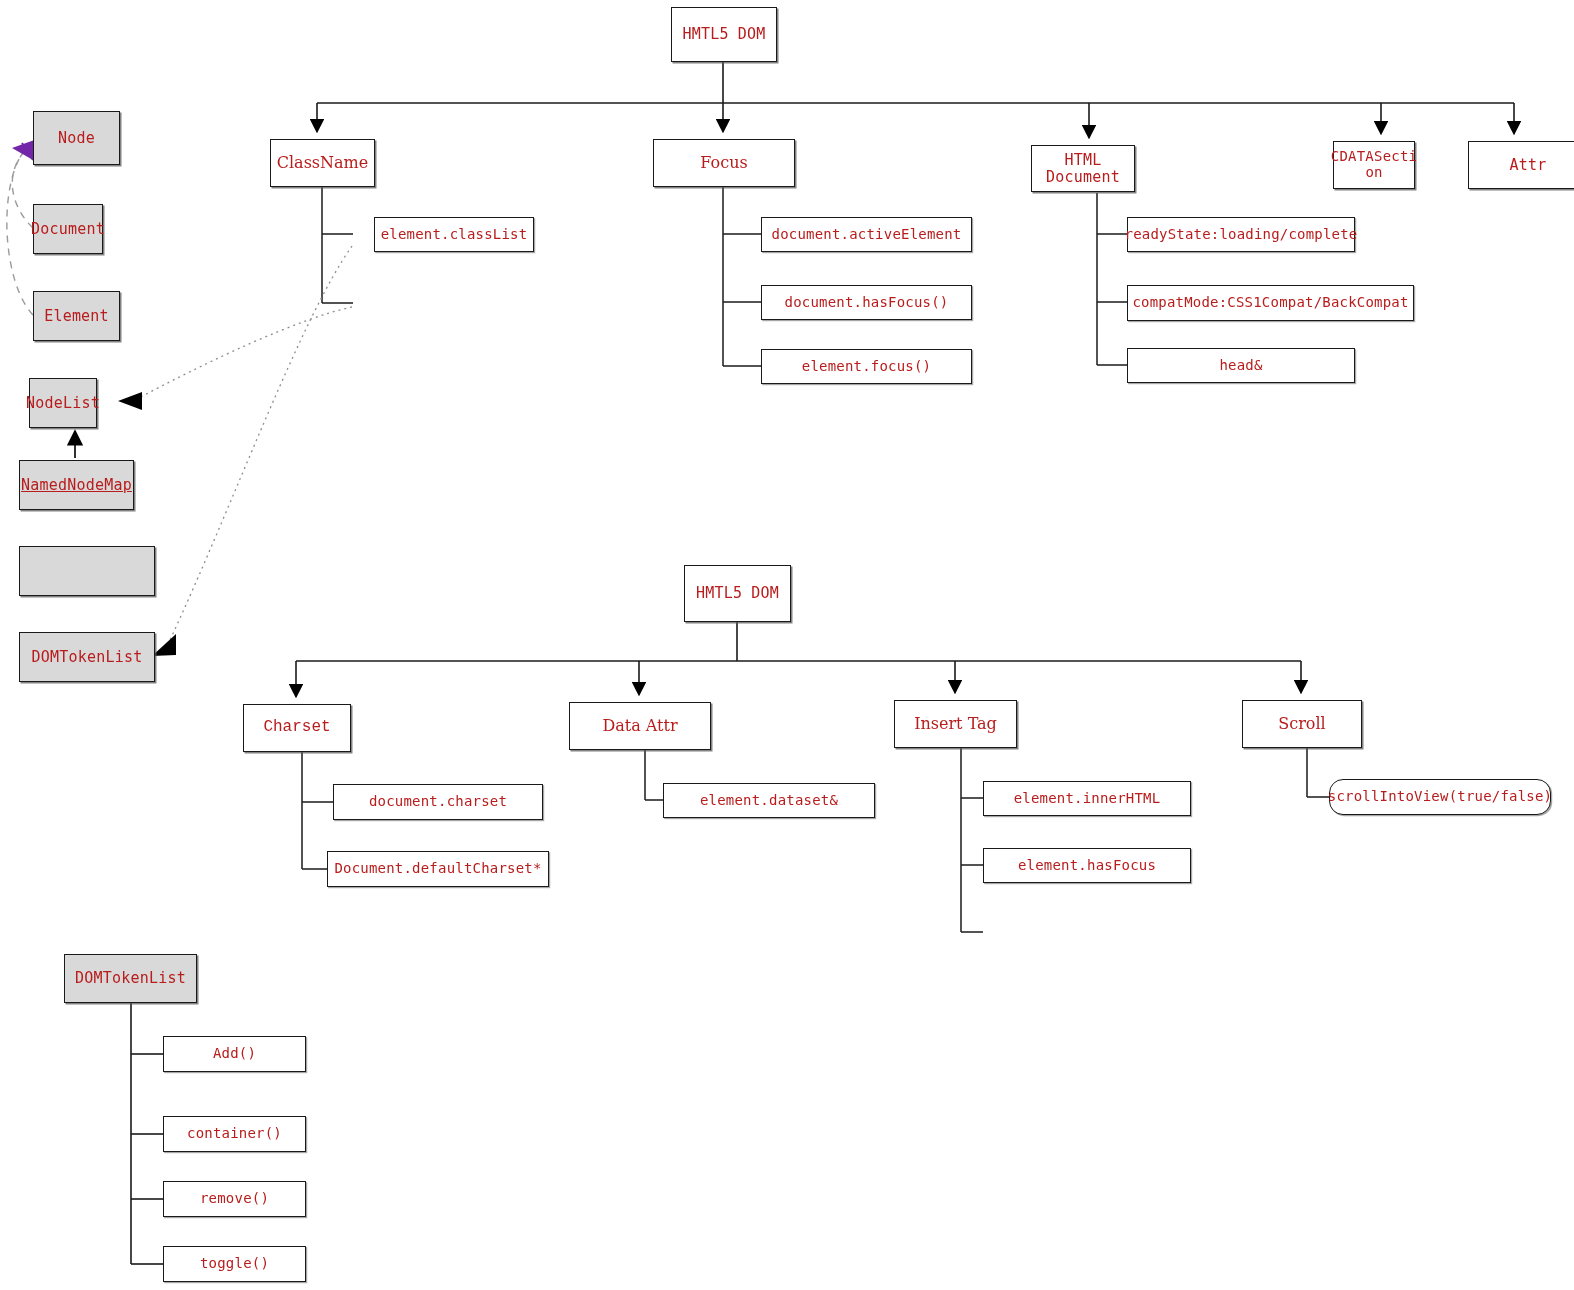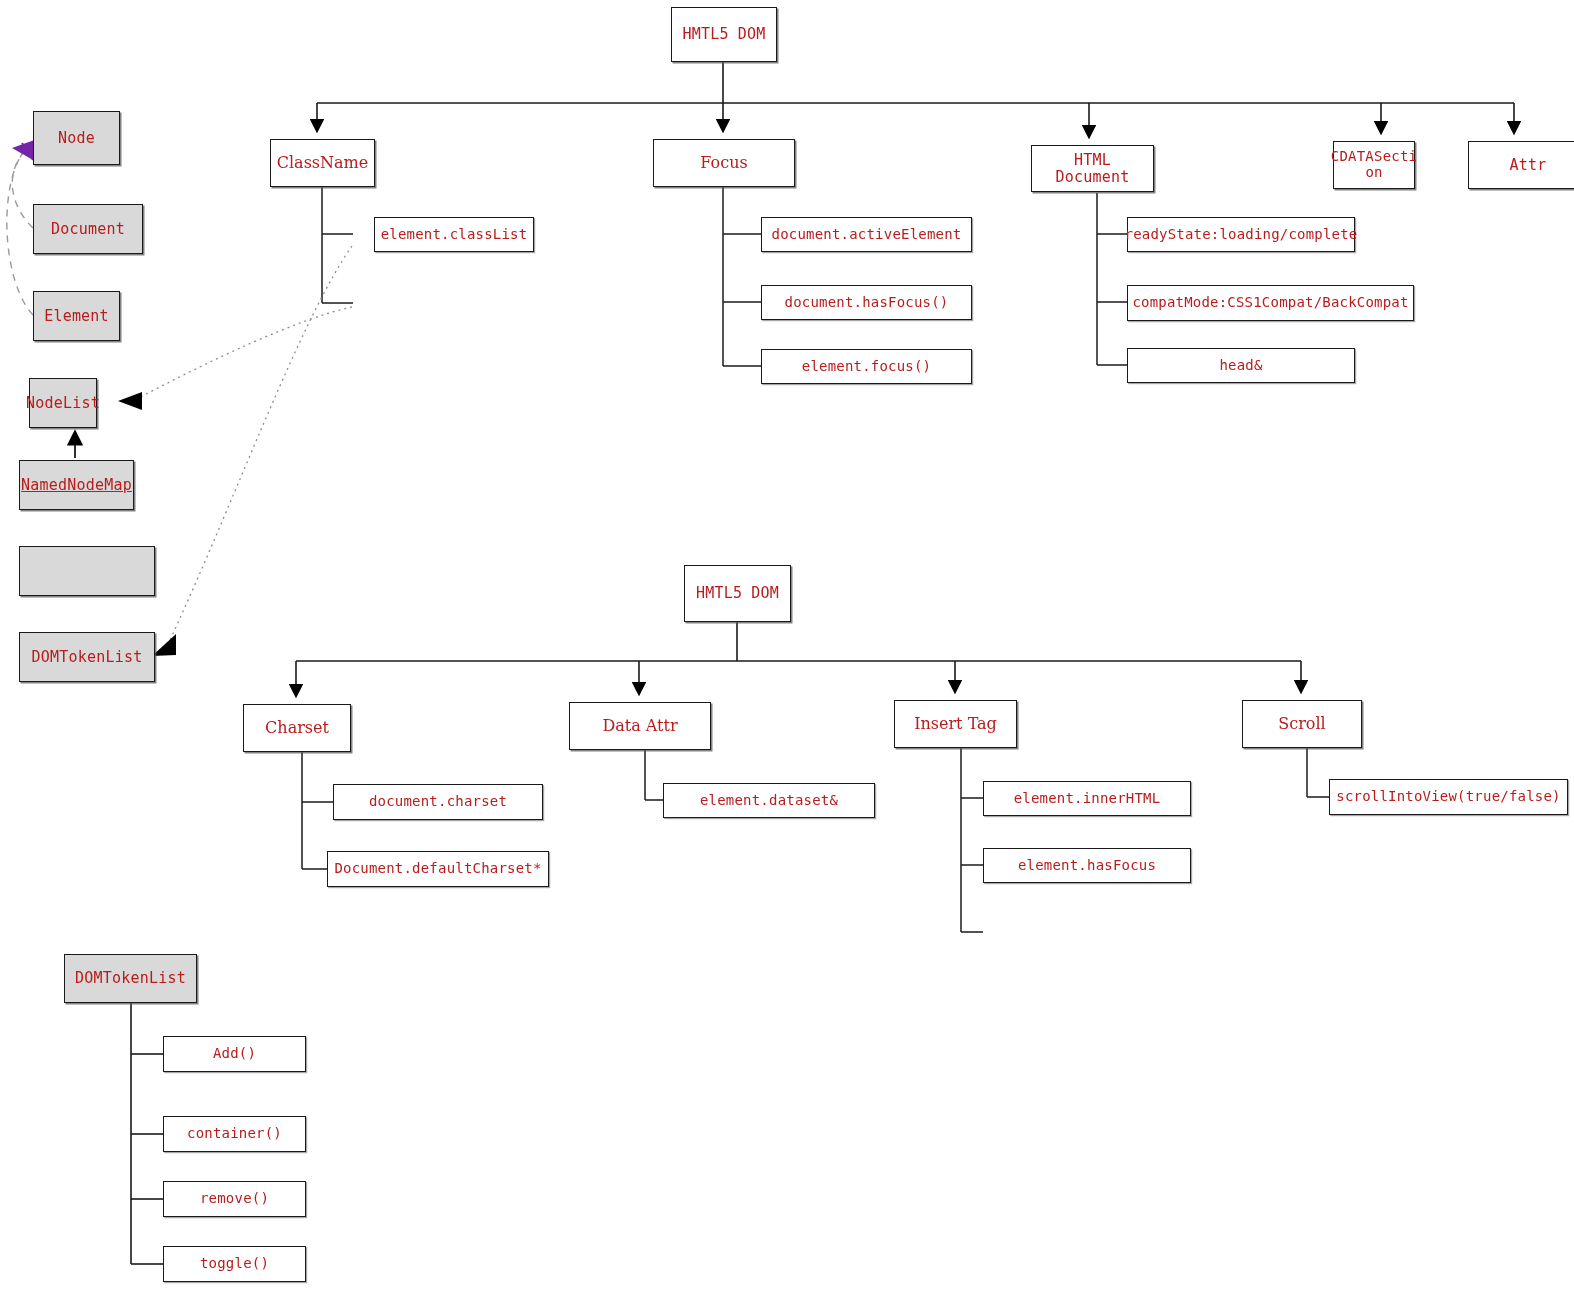--- a/index.html
+++ b/index.html
@@ -126,21 +126,21 @@
 
     <path d="M352,307 C300,318 210,360 135,400" stroke="#8d8d8d" stroke-width="1.3" fill="none" stroke-dasharray="2,4"></path>
     <path d="M118,401 L142,392 L142,410 z" fill="#000"></path>
 
     <path d="M352,246 C300,320 235,500 170,640" stroke="#8d8d8d" stroke-width="1.3" fill="none" stroke-dasharray="2,4"></path>
     <path d="M152,656 L176,634 L176,655 z" fill="#000"></path>
   </svg>
 
   <div class="node gray mono fs15" style="left:33px;top:111px;width:87px;height:54px;">Node</div>
 
-  <div class="node gray mono fs15" style="left:33px;top:204px;width:110px;height:50px;">Document</div>
+  <div class="node gray mono fs15" style="left:33px;top:204px;width:70px;height:50px;">Document</div>
 
   <div class="node gray mono fs15" style="left:33px;top:291px;width:87px;height:50px;">Element</div>
 
   <div class="node gray mono fs15" style="left:29px;top:378px;width:68px;height:50px;">NodeList</div>
 
   <div class="node gray mono fs15" style="left:19px;top:460px;width:115px;height:50px;text-decoration:underline;">NamedNodeMap</div>
 
   <div class="node gray mono fs15" style="left:19px;top:546px;width:136px;height:50px;"></div>
 
   <div class="node gray mono fs15" style="left:19px;top:632px;width:136px;height:50px;">DOMTokenList</div>
@@ -153,54 +153,54 @@
 
 
   <div class="node fs16" style="left:653px;top:139px;width:142px;height:48px;">Focus</div>
 
   <div class="node mono fs14 leaf" style="left:761px;top:217px;width:211px;height:35px;">document.activeElement</div>
 
   <div class="node mono fs14 leaf" style="left:761px;top:285px;width:211px;height:35px;">document.hasFocus()</div>
 
   <div class="node mono fs14 leaf" style="left:761px;top:349px;width:211px;height:35px;">element.focus()</div>
 
-  <div class="node mono fs15" style="left:1031px;top:145px;width:123px;height:47px;">HTML Document</div>
+  <div class="node mono fs15" style="left:1031px;top:145px;width:104px;height:47px;">HTML Document</div>
 
   <div class="node mono fs14 leaf" style="left:1127px;top:217px;width:228px;height:35px;">readyState:loading/complete</div>
 
   <div class="node mono fs14 leaf" style="left:1127px;top:285px;width:287px;height:36px;">compatMode:CSS1Compat/BackCompat</div>
 
   <div class="node mono fs14 leaf" style="left:1127px;top:348px;width:228px;height:35px;">head&amp;</div>
 
   <div class="node mono fs14" style="left:1333px;top:141px;width:82px;height:48px;">CDATASecti on</div>
 
   <div class="node mono fs15" style="left:1468px;top:141px;width:120px;height:48px;">Attr</div>
 
   <div class="node mono fs15" style="left:684px;top:565px;width:107px;height:57px;">HMTL5 DOM</div>
 
-  <div class="node fs16" style="left:243px;top:704px;width:108px;height:48px;">Charset</div>
+  <div class="node fs16" style="left:243px;top:704px;width:108px;height:48px;font-family:Liberation Mono, monospace;">Charset</div>
 
   <div class="node mono fs14 leaf" style="left:333px;top:784px;width:210px;height:36px;">document.charset</div>
 
   <div class="node mono fs14 leaf" style="left:327px;top:851px;width:222px;height:36px;">Document.defaultCharset*</div>
 
   <div class="node fs16" style="left:569px;top:702px;width:142px;height:48px;">Data Attr</div>
 
   <div class="node mono fs14 leaf" style="left:663px;top:783px;width:212px;height:35px;">element.dataset&amp;</div>
 
   <div class="node fs16" style="left:894px;top:700px;width:123px;height:48px;">Insert Tag</div>
 
   <div class="node mono fs14 leaf" style="left:983px;top:781px;width:208px;height:35px;">element.innerHTML</div>
 
   <div class="node mono fs14 leaf" style="left:983px;top:848px;width:208px;height:35px;">element.hasFocus</div>
 
 
   <div class="node fs16" style="left:1242px;top:700px;width:120px;height:48px;">Scroll</div>
 
-  <div class="node mono fs14 leaf" style="left:1329px;top:779px;width:239px;height:36px;">scrollIntoView(true/false)</div>
+  <div class="node mono fs14 leaf" style="left:1329px;top:779px;width:222px;height:36px;border-radius:14px;">scrollIntoView(true/false)</div>
 
   <div class="node gray mono fs15" style="left:64px;top:954px;width:133px;height:49px;">DOMTokenList</div>
 
   <div class="node mono fs14 leaf" style="left:163px;top:1036px;width:143px;height:36px;">Add()</div>
 
   <div class="node mono fs14 leaf" style="left:163px;top:1116px;width:143px;height:36px;">container()</div>
 
   <div class="node mono fs14 leaf" style="left:163px;top:1181px;width:143px;height:36px;">remove()</div>
 
   <div class="node mono fs14 leaf" style="left:163px;top:1246px;width:143px;height:36px;">toggle()</div>

